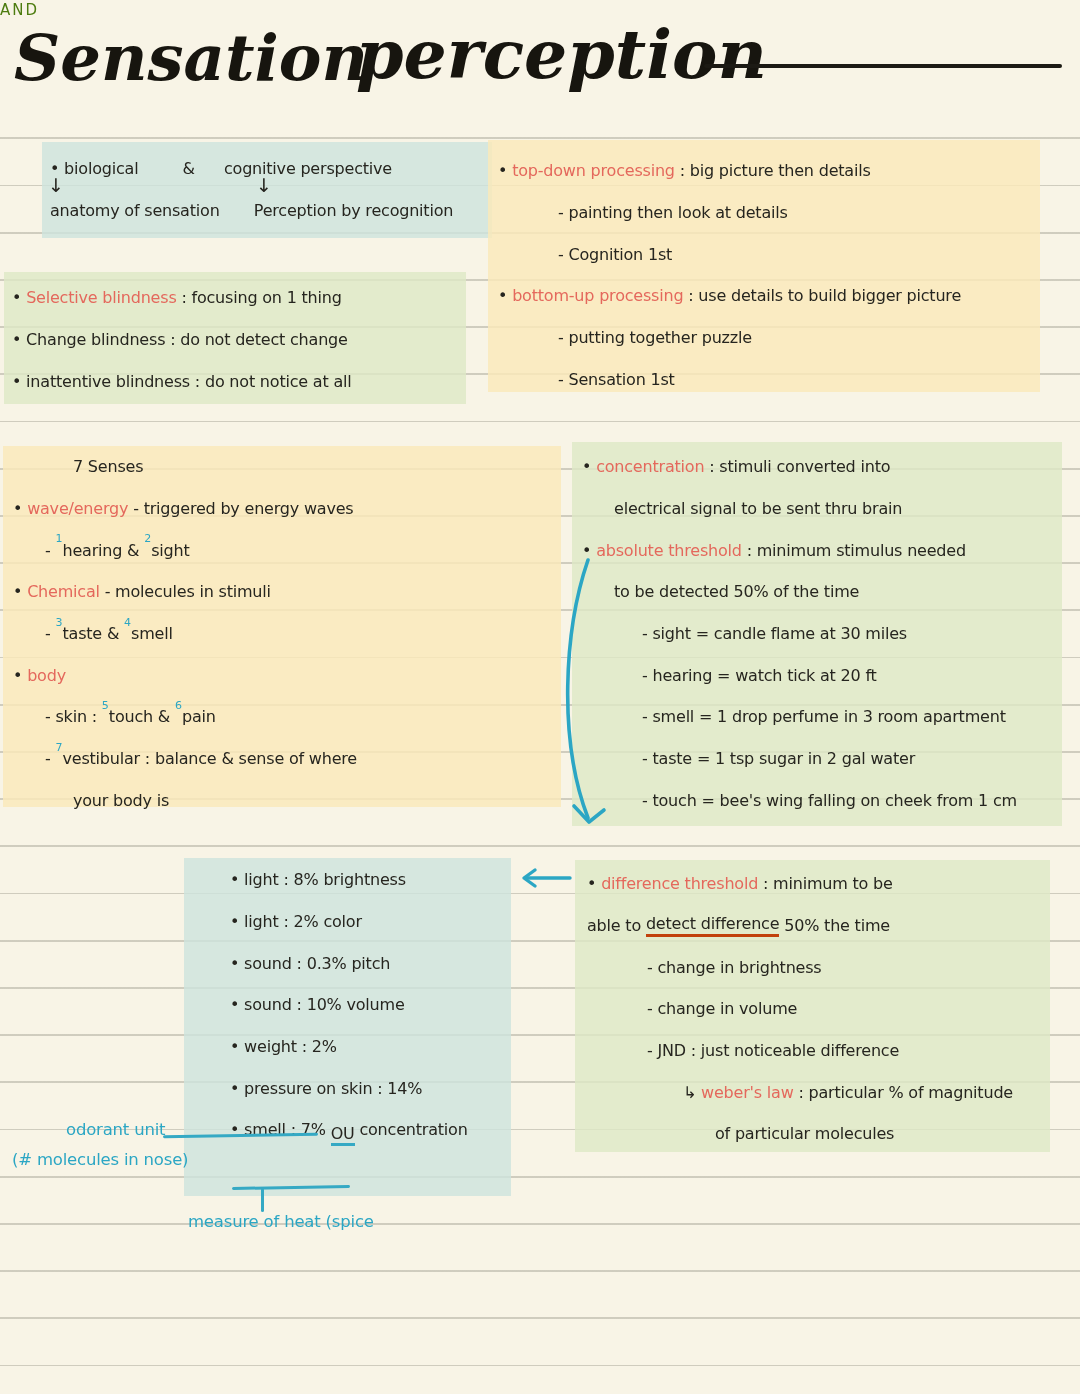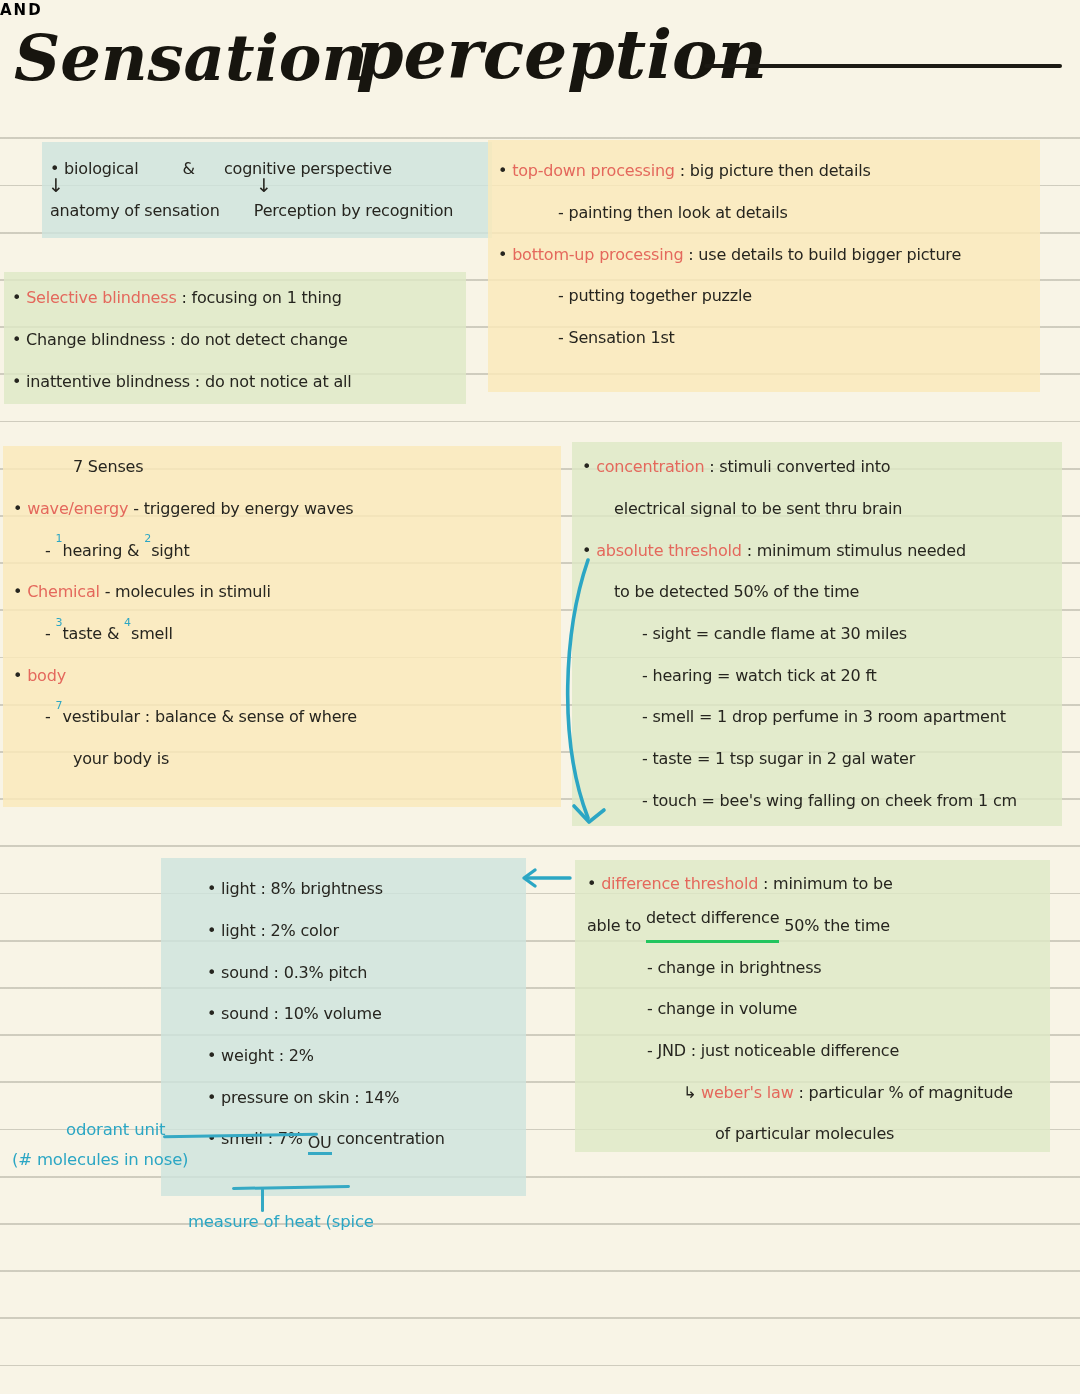--- a/index.html
+++ b/index.html
@@ -5,40 +5,40 @@
   html,body{margin:0;padding:0;background:#e8e4d6;}
   .page{position:relative;width:1080px;height:1394px;margin:0 auto;background:#f8f4e6;overflow:hidden;
         font-family:"DejaVu Sans",sans-serif;color:#26251f;}
   .page::before{content:"";position:absolute;left:0;right:0;top:92px;bottom:0;z-index:0;
         background:repeating-linear-gradient(to bottom,transparent 0 45.5px,rgba(158,156,142,0.45) 45.5px 47.2px);}
   
   .t-word{position:absolute;z-index:2;font-family:"DejaVu Serif",serif;font-style:italic;font-weight:bold;color:#17150f;}
   #t1{left:14px;top:20px;font-size:64px;}
   #t2{left:356px;top:14px;font-size:68px;}
   #tand{left:306px;top:60px;font-family:"DejaVu Sans",sans-serif;font-style:normal;font-size:15px;
-        font-weight:bold;letter-spacing:2px;color:#000000;}
+        font-weight:normal;letter-spacing:2px;color:#4d7c0f;}
   #t-underline{position:absolute;left:704px;top:64px;width:358px;height:4px;background:#1c1a14;border-radius:2px;z-index:2;}
   
   .nbox{position:absolute;z-index:1;box-sizing:border-box;font-size:16px;letter-spacing:-0.2px;}
   .nbox .line{height:41.7px;display:flex;align-items:center;white-space:pre;}
   .nbox .line span{white-space:pre;}
   .yellow{background:rgba(250,233,186,0.82);}
   .bluebg{background:rgba(205,228,221,0.80);}
   .greenbg{background:rgba(221,233,198,0.80);}
   #box-perspectives{left:6px;top:142px;width:450px;height:96px;padding:6px 0 0 8px;margin-left:36px;}
   #box-blindness{left:4px;top:272px;width:462px;height:132px;padding:5px 0 0 8px;}
   #box-processing{left:488px;top:140px;width:552px;height:252px;padding:10px 0 0 10px;}
   #box-senses{left:3px;top:446px;width:558px;height:361px;padding:0 0 0 10px;}
   #box-transduction{left:572px;top:442px;width:490px;height:384px;padding:4px 0 0 10px;}
-  #box-weber-pct{left:161px;top:858px;width:365px;height:338px;padding:10px 0 0 14px;}
+  #box-weber-pct{left:184px;top:858px;width:327px;height:338px;padding:1px 0 0 14px;}
   #box-difference{left:575px;top:860px;width:475px;height:292px;padding:3px 0 0 12px;}
   .ind1{padding-left:32px;} .ind2{padding-left:60px;} .ind3{padding-left:96px;} .ind4{padding-left:128px;}
   .kw{color:#e4685c;}
   .sup{font-size:11px;color:#2ba6c4;align-self:flex-start;margin-top:3px;letter-spacing:0;}
-  .ul{border-bottom:3px solid #22c55e;padding-bottom:13px;}
+  .ul{border-bottom:3px solid #c2410c;padding-bottom:1px;}
   .ou{border-bottom:3px solid #35a9c4;margin-top:10px;}
   
   .down-arrow{position:absolute;z-index:2;font-size:19px;color:#26251f;}
   .teal-note{position:absolute;z-index:3;color:#2ba6c4;font-size:16.5px;letter-spacing:-0.2px;white-space:pre;}
   .teal-line{position:absolute;z-index:3;background:#35a9c4;border-radius:2px;}
   svg.mark{position:absolute;z-index:3;overflow:visible;}
 </style>
 </head>
 <body>
 
@@ -56,31 +56,33 @@
       <div class="line"><span>anatomy of sensation       Perception by recognition</span></div>
     </div>
   <div class="nbox greenbg" id="box-blindness">
       <div class="line"><span>• </span><span class="kw">Selective blindness</span><span> : focusing on 1 thing</span></div>
       <div class="line"><span>• Change blindness : do not detect change</span></div>
       <div class="line"><span>• inattentive blindness : do not notice at all</span></div>
     </div>
   <div class="nbox yellow" id="box-processing">
       <div class="line"><span>• </span><span class="kw">top-down processing</span><span> : big picture then details</span></div>
       <div class="line ind2"><span>- painting then look at details</span></div>
+      <div class="line ind2"><span>- Cognition 1st</span></div>
       <div class="line"><span>• </span><span class="kw">bottom-up processing</span><span> : use details to build bigger picture</span></div>
       <div class="line ind2"><span>- putting together puzzle</span></div>
       <div class="line ind2"><span>- Sensation 1st</span></div>
     </div>
   <div class="nbox yellow" id="box-senses">
       <div class="line ind2"><span>7 Senses</span></div>
       <div class="line"><span>• </span><span class="kw">wave/energy</span><span> - triggered by energy waves</span></div>
       <div class="line ind1"><span>- </span><span class="sup">1</span><span>hearing &amp; </span><span class="sup">2</span><span>sight</span></div>
       <div class="line"><span>• </span><span class="kw">Chemical</span><span> - molecules in stimuli</span></div>
       <div class="line ind1"><span>- </span><span class="sup">3</span><span>taste &amp; </span><span class="sup">4</span><span>smell</span></div>
       <div class="line"><span>• </span><span class="kw">body</span></div>
+      <div class="line ind1"><span>- skin : </span><span class="sup">5</span><span>touch &amp; </span><span class="sup">6</span><span>pain</span></div>
       <div class="line ind1"><span>- </span><span class="sup">7</span><span>vestibular : balance &amp; sense of where</span></div>
       <div class="line ind2"><span>your body is</span></div>
     </div>
   <div class="nbox greenbg" id="box-transduction">
       <div class="line"><span>• </span><span class="kw">concentration</span><span> : stimuli converted into</span></div>
       <div class="line ind1"><span>electrical signal to be sent thru brain</span></div>
       <div class="line"><span>• </span><span class="kw">absolute threshold</span><span> : minimum stimulus needed</span></div>
       <div class="line ind1"><span>to be detected 50% of the time</span></div>
       <div class="line ind2"><span>- sight = candle flame at 30 miles</span></div>
       <div class="line ind2"><span>- hearing = watch tick at 20 ft</span></div>

